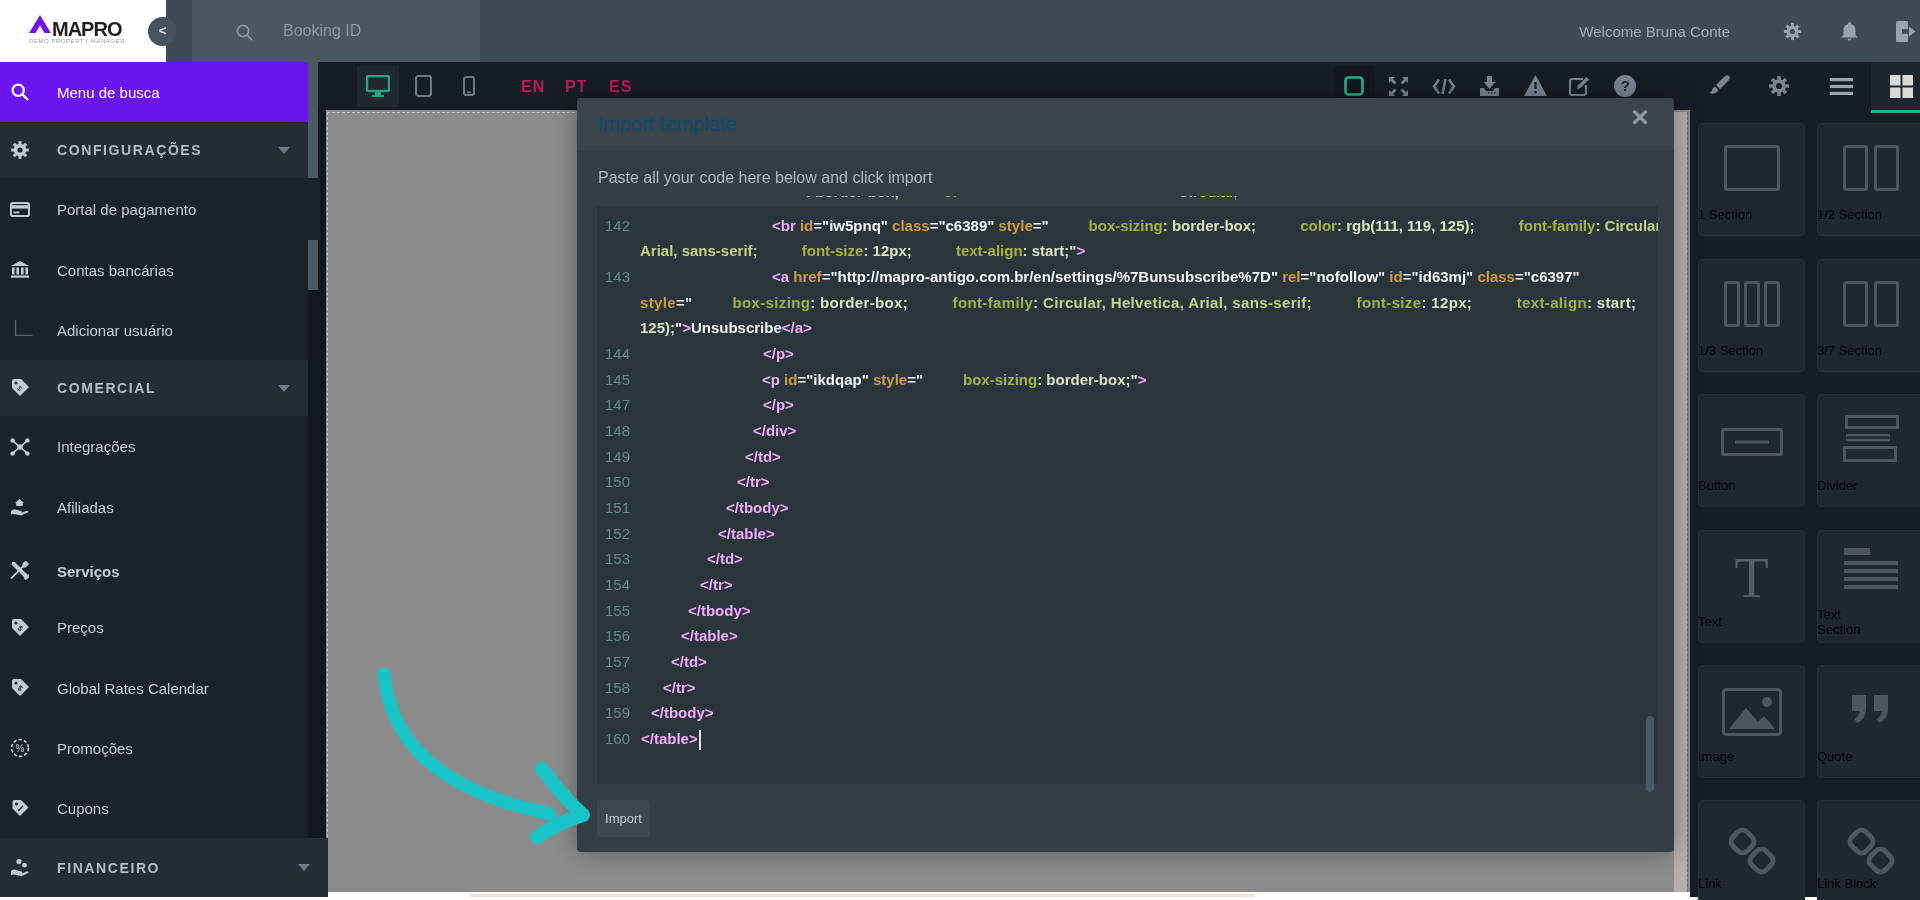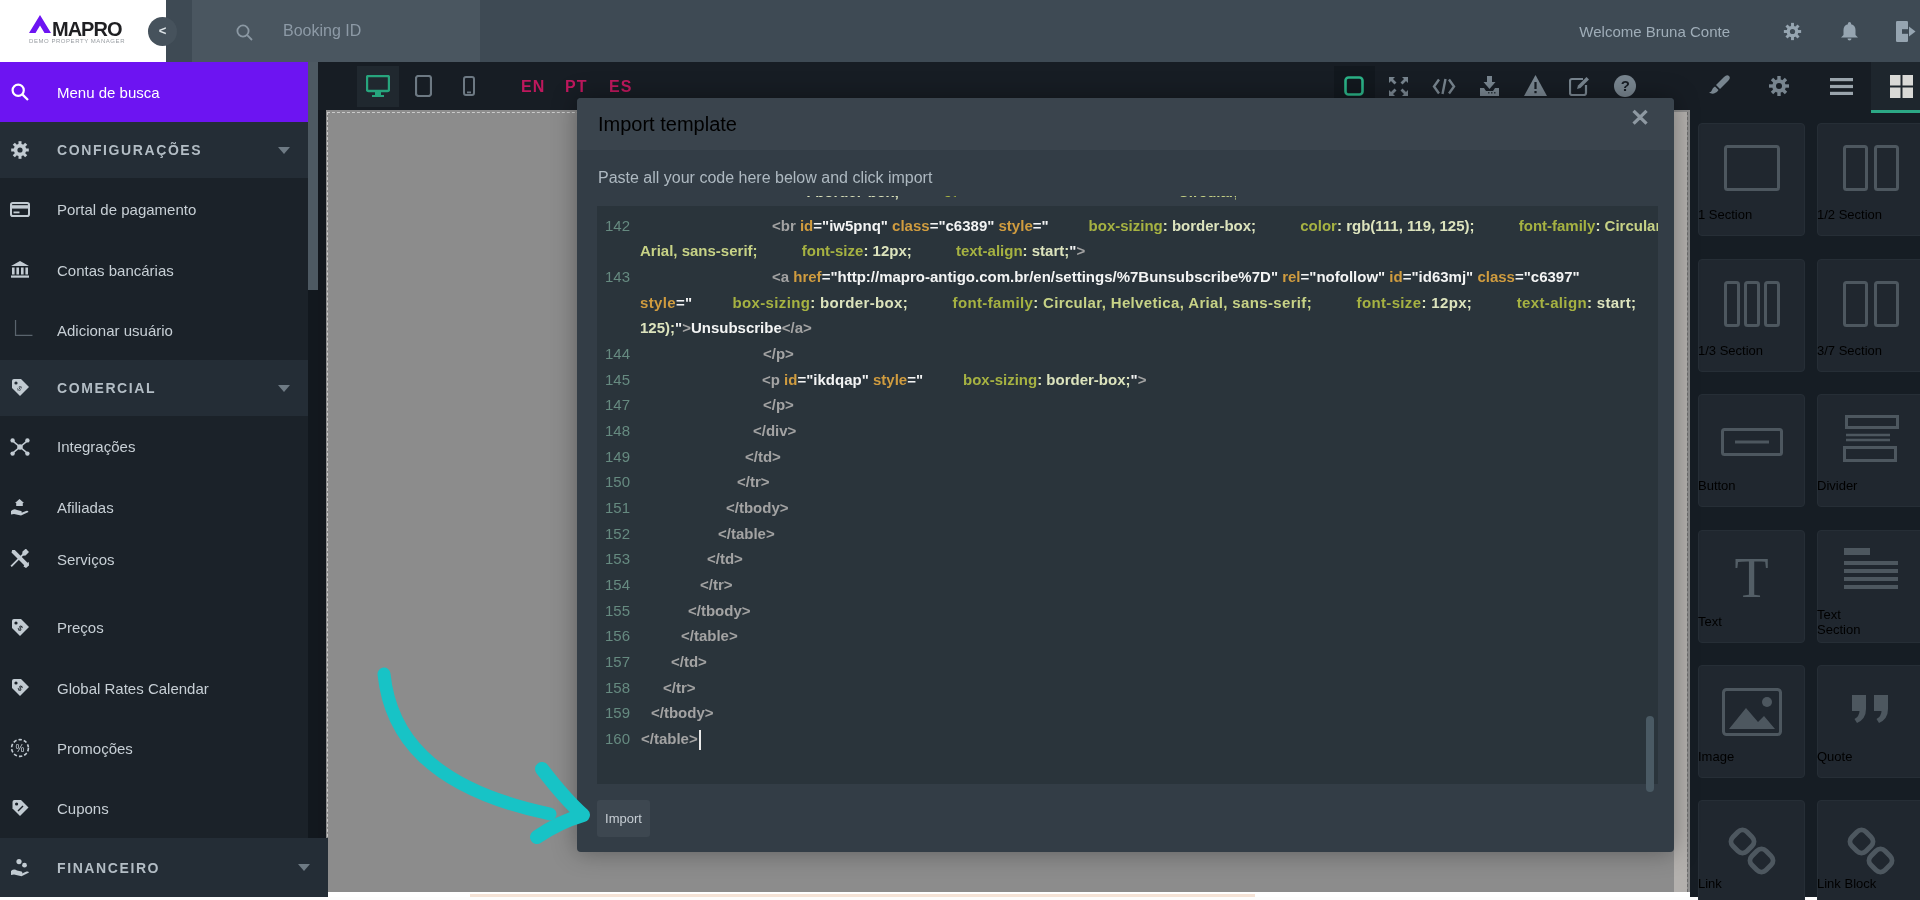--- a/index.html
+++ b/index.html
@@ -34,29 +34,29 @@
 #whitebottom{left:0;top:897px;width:1920px;height:3px;background:#fdfdfd;}
 #rightpanel{left:1690px;top:110px;width:230px;height:787px;background:#161d24;}
 #activetab{left:1871px;top:62px;width:49px;height:48px;background:#1e262d;}
 #tabline{left:1871px;top:110px;width:49px;height:3px;background:#2ca885;}
 
 .block{position:absolute;width:107px;height:113px;background:#20272f;border:1px solid #262e36;border-radius:4px;box-sizing:border-box;}
 .blabel{position:absolute;width:107px;text-align:left;font-size:13px;color:#000000;line-height:15px;}
 
 #modal{left:577px;top:98px;width:1097px;height:754px;background:#333d46;border-radius:4px;box-shadow:0 0 24px rgba(0,0,0,.35);}
 #modalhead{left:577px;top:98px;width:1097px;height:52px;background:#3a444d;border-radius:4px 4px 0 0;}
-#modaltitle{left:598px;top:113px;font-size:20px;color:#000000;}
+#modaltitle{left:598px;top:113px;font-size:20px;color:#0c4a6e;}
 #modalclose{left:1630px;top:104px;font-size:24px;color:#8e99a2;font-weight:700;}
 #modalsub{left:598px;top:169px;font-size:16px;color:#aeb9c1;}
 #codearea{left:597px;top:206px;width:1061px;height:578px;background:#2a343b;overflow:hidden;}
 #codescroll{left:1646px;top:716px;width:8px;height:76px;background:#4a5a64;border-radius:4px;}
 .crow{white-space:nowrap;height:25.68px;line-height:25.68px;font-size:15px;display:flex;}
 .cgut{display:inline-block;width:29px;padding-left:8px;flex:none;color:#668a80;font-weight:400;}
 .ccode{font-weight:700;color:#f3f4f4;}
-.r{color:#a3a3a3;}
+.r{color:#f0abfc;}
 .o{color:#d09c3f;}
 .p{color:#a6b242;padding-left:40px;}
 .v{color:#dce3bd;}
 .f{color:#c7d286;}
 .w{color:#f3f4f4;}
 #importbtn{left:597px;top:800px;width:53px;height:37px;background:#3d4750;border-radius:3px;color:#c7ced4;font-size:13px;text-align:center;line-height:37px;}
 .caret{display:inline-block;width:2px;height:20px;background:#e8e8e8;vertical-align:middle;margin-left:1px;}
 
 .tbtxt{position:absolute;top:78px;font-size:16px;font-weight:700;color:#be185d;letter-spacing:1px;}
 #devactive{left:357px;top:66px;width:42px;height:41px;background:#20282f;}
@@ -102,21 +102,21 @@
           <line x1="1.2" y1="10" x2="18.8" y2="10"></line>
           <line x1="3.8" y1="3.8" x2="16.2" y2="16.2"></line>
           <line x1="16.2" y1="3.8" x2="3.8" y2="16.2"></line>
         </g>
       </g>
       <circle cx="10" cy="10" r="2.6" fill="#242d36"></circle>
     </svg>
   <span class="sbheadtext" style="position:absolute;left:57px;">CONFIGURAÇÕES</span>
   <div class="sbarrow"></div>
 </div>
-<div class="sbrow sbitem" style="top:178px;height:62px;">
+<div class="sbrow sbitem" style="top:178px;height:62px;padding-left:12px;">
   <svg class="sbicon" viewBox="0 0 20 20">
       <rect x="1" y="4" width="18" height="13" rx="1.8" fill="none" stroke="#c2cbd2" stroke-width="2"></rect>
       <rect x="1" y="6.2" width="18" height="3.4" fill="#c2cbd2"></rect>
       <rect x="3.5" y="12.5" width="6" height="1.8" fill="#c2cbd2"></rect>
     </svg>
   <span class="sbtext" style="position:absolute;left:57px;">Portal de pagamento</span>
 </div>
 <div class="sbrow sbitem" style="top:240px;height:60px;">
   <svg class="sbicon" viewBox="0 0 20 20" fill="#c2cbd2">
       <path d="M10 1 L19 6 L1 6 Z"></path>
@@ -159,21 +159,21 @@
     </svg>
   <span class="sbtext" style="position:absolute;left:57px;">Integrações</span>
 </div>
 <div class="sbrow sbitem" style="top:477px;height:60px;">
   <svg class="sbicon" viewBox="0 0 20 20" fill="#c2cbd2">
       <path d="M9.5 2 L14 6 H12.8 V9 H6.2 V6 H5 Z"></path>
       <path d="M1 14 Q4 11 7 13 L11 14 Q12.5 14.6 11.5 15.8 L16 14 Q18 13.4 18.5 15 L11 18.5 L4 17 L1 17.5 Z"></path>
     </svg>
   <span class="sbtext" style="position:absolute;left:57px;">Afiliadas</span>
 </div>
-<div class="sbrow sbitem" style="top:529px;height:60px;">
+<div class="sbrow sbitem" style="top:541px;height:60px;font-weight:bold;">
   <svg class="sbicon" viewBox="0 0 20 20" fill="#c2cbd2">
       <path d="M2.2 1 L4.8 1 L17.5 13.7 L18.8 13 L19 16.5 L16 19 L13.5 17.5 L14.2 16.2 L1.5 3.5 Z"></path>
       <path d="M17 1 L19 3 L15.5 6.5 L13 6.8 L1.8 18 L0.5 16.7 L12.2 5 L12.5 2.5 L16 -0.5 Z"></path>
     </svg>
   <span class="sbtext" style="position:absolute;left:57px;">Serviços</span>
 </div>
 <div class="sbrow sbitem" style="top:597px;height:61px;">
   <svg class="sbicon" viewBox="0 0 20 20" fill="#c2cbd2">
       <path d="M11 1 L19 9 L10 18 L2 10 L2 3 Q2 1 4 1 Z"></path>
       <circle cx="6" cy="5" r="1.6" fill="#1b2229"></circle>

